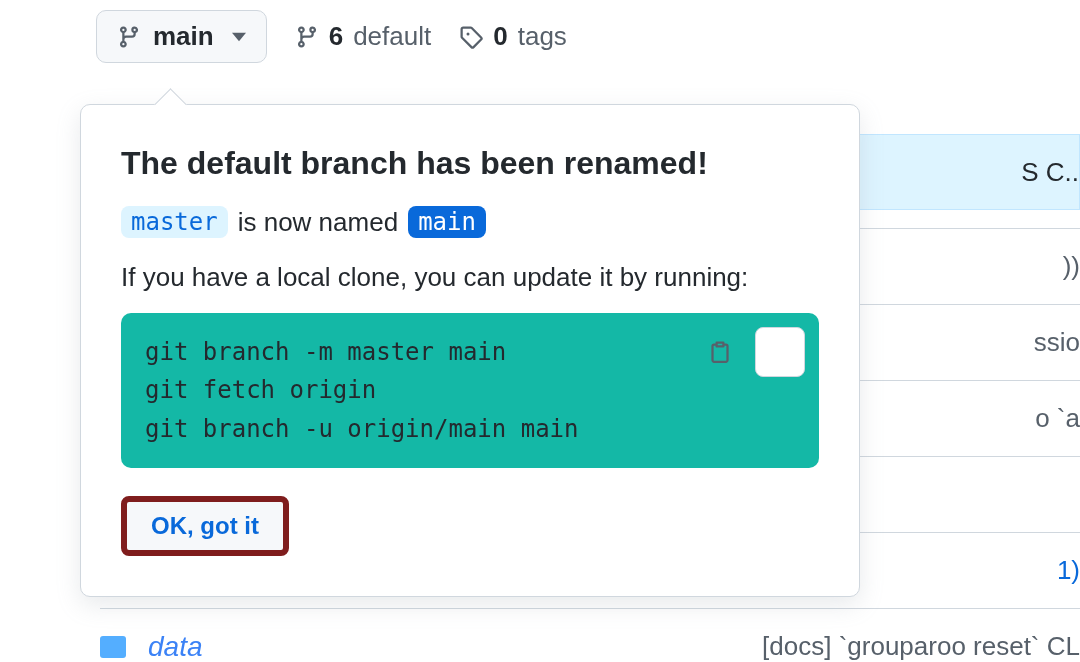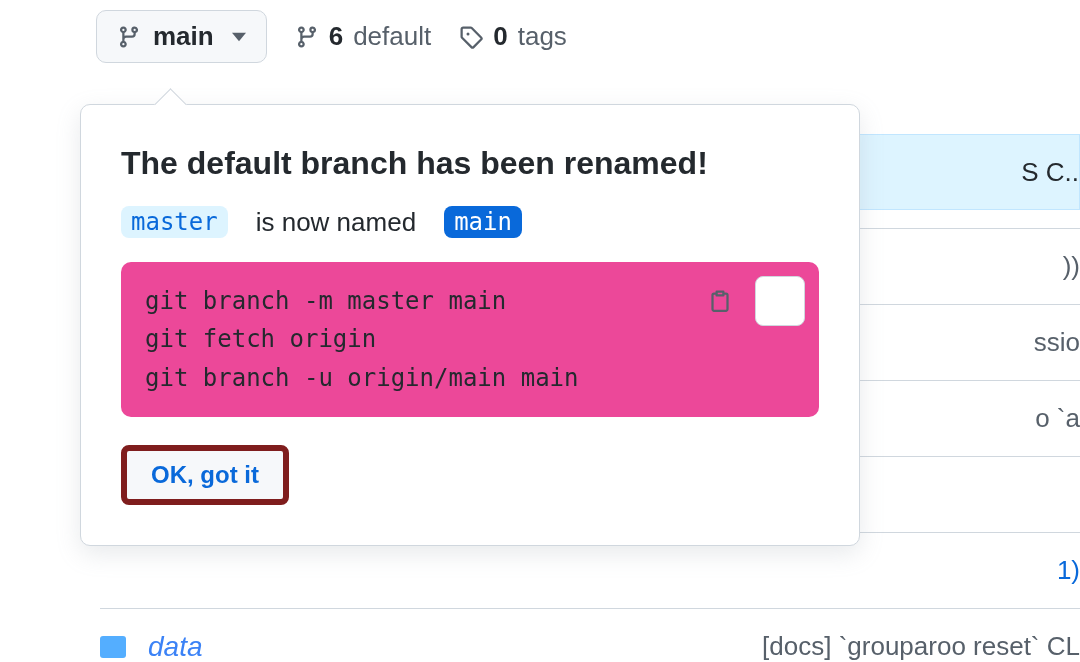--- a/index.html
+++ b/index.html
@@ -28,25 +28,25 @@
     content:"";
     position:absolute;
     top:-12px; left:78px;
     width:22px; height:22px;
     background:#fff;
     border-left:1px solid #d0d7de;
     border-top:1px solid #d0d7de;
     transform:rotate(45deg);
   }
   .pop-title { font-size:32px; font-weight:700; margin:0 0 24px 0; }
-  .pop-line { font-size:26px; margin:0 0 24px 0; display:flex; align-items:center; gap:28px; flex-wrap:wrap;}
+  .pop-line { font-size:26px; margin:0 0 24px 0; display:flex; align-items:center; gap:10px; flex-wrap:wrap;}
   .label-old { font-family:ui-monospace,SFMono-Regular,Menlo,Consolas,monospace; background:#ddf4ff; color:#0969da; padding:2px 10px; border-radius:8px; font-size:24px; }
   .label-new { font-family:ui-monospace,SFMono-Regular,Menlo,Consolas,monospace; background:#0969da; color:#fff; padding:2px 10px; border-radius:8px; font-size:24px; }
   .pop-text { font-size:26px; margin:0 0 20px 0; }
-  .codeblock { position:relative; background:#ec4899; border-radius:10px; padding:20px 24px; font-family:ui-monospace,SFMono-Regular,Menlo,Consolas,monospace; font-size:24px; line-height:1.6; white-space:pre; color:#24292e; margin-bottom:28px;}
+  .codeblock { position:relative; background:#14b8a6; border-radius:10px; padding:20px 24px; font-family:ui-monospace,SFMono-Regular,Menlo,Consolas,monospace; font-size:24px; line-height:1.6; white-space:pre; color:#24292e; margin-bottom:28px;}
   .copy-btn { position:absolute; top:14px; right:14px; width:50px; height:50px; border:1px solid #d0d7de; border-radius:8px; background:#fff; display:flex; align-items:center; justify-content:center; }
   .ok-btn { display:inline-flex; align-items:center; padding:10px 24px; border:6px solid #7f1d1d; border-radius:8px; background:#f6f8fa; font-size:24px; font-weight:600; color:#0969da; }
   .row { position:absolute; left:100px; right:0; height:76px; border-top:1px solid #d0d7de; display:flex; align-items:center; }
   .row .folder { width:26px; height:22px; background:#54aeff; border-radius:3px; margin-right:22px; }
   .row .name { color:#3b82f6; font-size:28px;font-style:italic; }
   .row .msg { position:absolute; right:0; color:#57606a; font-size:26px; white-space:nowrap; }
   .hdr { position:absolute; left:100px; right:0; height:76px; background:#ddf4ff; border:1px solid #54aeff33; border-left:none; display:flex; align-items:center; }
   .hdr .msg { position:absolute; right:0; color:#24292e; font-size:26px; white-space:nowrap; font-weight:500;text-align:center;}
   svg { display:block; }
 </style>
@@ -116,20 +116,21 @@
 
   <div class="popover">
     <h2 class="pop-title">The default branch has been renamed!</h2>
 
     <p class="pop-line">
       <span class="label-old">master</span>
       <span>is now named</span>
       <span class="label-new">main</span>
     </p>
 
+    <p class="pop-text">If you have a local clone, you can update it by running:</p>
 
     <div class="codeblock"><span>git branch -m master main
 git fetch origin
 git branch -u origin/main main</span><div class="copy-btn">
         <span>
           <svg width="24" height="24" viewBox="0 0 16 16" fill="#57606a">
               <path fill-rule="evenodd" d="M5.75 1a.75.75 0 00-.75.75v.5h-1A1.75 1.75 0 002.25 4v9.5C2.25 14.44 3.06 15.25 4 15.25h8c.94 0 1.75-.81 1.75-1.75V4A1.75 1.75 0 0012 2.25h-1v-.5a.75.75 0 00-.75-.75h-4.5zM11 3.75h1a.25.25 0 01.25.25v9.5a.25.25 0 01-.25.25H4a.25.25 0 01-.25-.25V4A.25.25 0 014 3.75h1v.5c0 .414.336.75.75.75h4.5a.75.75 0 00.75-.75v-.5zm-4.5-1.25v1h3v-1h-3z"></path>
             </svg>
         </span>
       </div></div>

